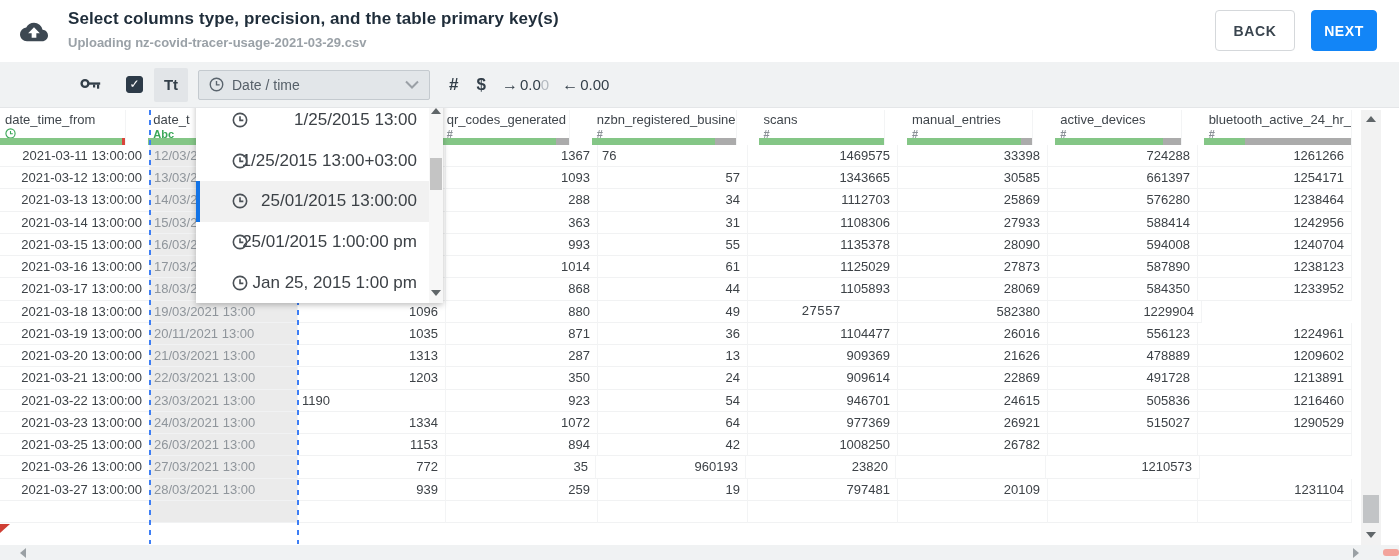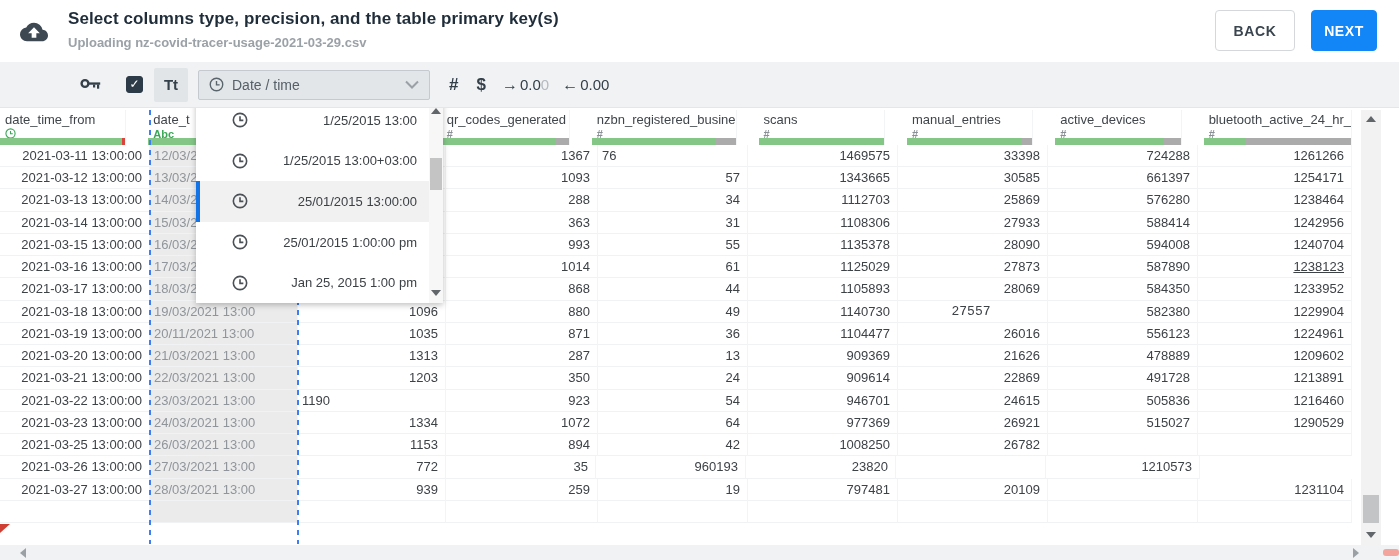--- a/index.html
+++ b/index.html
@@ -54,21 +54,21 @@
   
   .red-triangle { position:absolute; left:0; top:524px; width:0; height:0;
                   border-top:9px solid #cf3f34; border-right:10px solid transparent; z-index:6; }
 
   
   .dd-panel { position:absolute; left:196px; top:100px; width:247px; height:203px; background:#fff;
               box-shadow:0 2px 6px rgba(0,0,0,.25); z-index:20; display:flex; }
   .dd-list { width:233px; height:100%; }
   .opt { position:relative; height:40.6px; display:flex; align-items:center; cursor:pointer; }
   .opt-icon { position:absolute; left:36px; top:50%; margin-top:-8px; width:16px; height:16px; }
-  .opt-label { flex:1; text-align:right; margin-right:12px; font-size:13px; color:#3c4146; }
+  .opt-label { flex:1; text-align:right; margin-right:12px; font-size:17px; color:#3c4146; }
   .opt.selected { background:#f1f1f1; }
   .opt.selected::before { content:""; position:absolute; left:0; top:0; width:4px; height:100%; background:#1273e6; }
   .dd-scroll { width:14px; height:100%; background:#f7f7f7; position:relative; }
   .dd-scroll .thumb { position:absolute; left:1px; top:58px; width:12px; height:32px; background:#c4c4c4; }
 
   
   .vscroll { position:absolute; left:1361px; top:110px; width:20px; height:435px; background:#f2f2f2; z-index:15; }
   .vscroll .thumb { position:absolute; left:2px; top:385px; width:16px; height:28px; background:#c2c4c6; }
   .hscroll { position:absolute; left:0; top:545px; width:1399px; height:15px; background:#f0f2f3; z-index:15; }
   .arr { width:0; height:0; position:absolute; }
@@ -270,40 +270,39 @@
         </div>
         <div class="trow">
           <div class="tcell" style="width: 150px; text-align: right;">2021-03-16 13:00:00</div>
           <div class="tcell selcol" style="width: 148px; text-align: left;">17/03/2021 13:00</div>
           <div class="tcell" style="width: 148px; text-align: right;"></div>
           <div class="tcell" style="width: 152px; text-align: right;">1014</div>
           <div class="tcell" style="width: 150px; text-align: right;">61</div>
           <div class="tcell" style="width: 150px; text-align: right;">1125029</div>
           <div class="tcell" style="width: 150px; text-align: right;">27873</div>
           <div class="tcell" style="width: 150px; text-align: right;">587890</div>
-          <div class="tcell" style="width: 154px; text-align: right; text-decoration: underline;">1238123</div>
+          <div class="tcell" style="width: 154px; text-align: right;">1238123</div>
         </div>
         <div class="trow">
           <div class="tcell" style="width: 150px; text-align: right;">2021-03-17 13:00:00</div>
           <div class="tcell selcol" style="width: 148px; text-align: left;">18/03/2021 13:00</div>
           <div class="tcell" style="width: 148px; text-align: right;"></div>
           <div class="tcell" style="width: 152px; text-align: right;">868</div>
           <div class="tcell" style="width: 150px; text-align: right;">44</div>
           <div class="tcell" style="width: 150px; text-align: right;">1105893</div>
           <div class="tcell" style="width: 150px; text-align: right;">28069</div>
           <div class="tcell" style="width: 150px; text-align: right;">584350</div>
           <div class="tcell" style="width: 154px; text-align: right;">1233952</div>
         </div>
         <div class="trow">
           <div class="tcell" style="width: 150px; text-align: right;">2021-03-18 13:00:00</div>
           <div class="tcell selcol" style="width: 148px; text-align: left;">19/03/2021 13:00</div>
           <div class="tcell" style="width: 148px; text-align: right;">1096</div>
           <div class="tcell" style="width: 152px; text-align: right;">880</div>
           <div class="tcell" style="width: 150px; text-align: right;">49</div>
-          <div class="tcell" style="width: 150px; text-align: right;">1140730</div>
           <div class="tcell" style="width: 150px; text-align: center; font-family: Liberation Mono, monospace;">27557</div>
           <div class="tcell" style="width: 150px; text-align: right;">582380</div>
           <div class="tcell" style="width: 154px; text-align: right;">1229904</div>
         </div>
         <div class="trow">
           <div class="tcell" style="width: 150px; text-align: right;">2021-03-19 13:00:00</div>
           <div class="tcell selcol" style="width: 148px; text-align: left;">20/11/2021 13:00</div>
           <div class="tcell" style="width: 148px; text-align: right;">1035</div>
           <div class="tcell" style="width: 152px; text-align: right;">871</div>
           <div class="tcell" style="width: 150px; text-align: right;">36</div>

